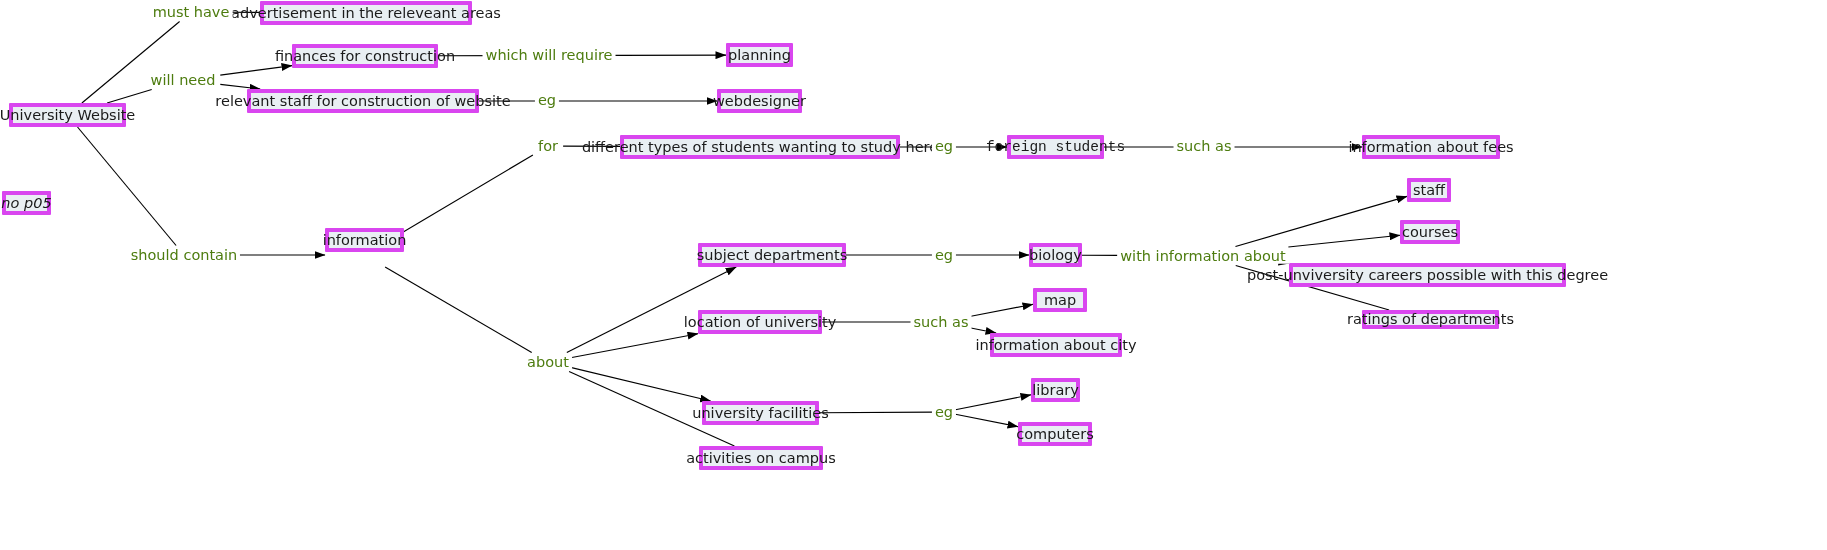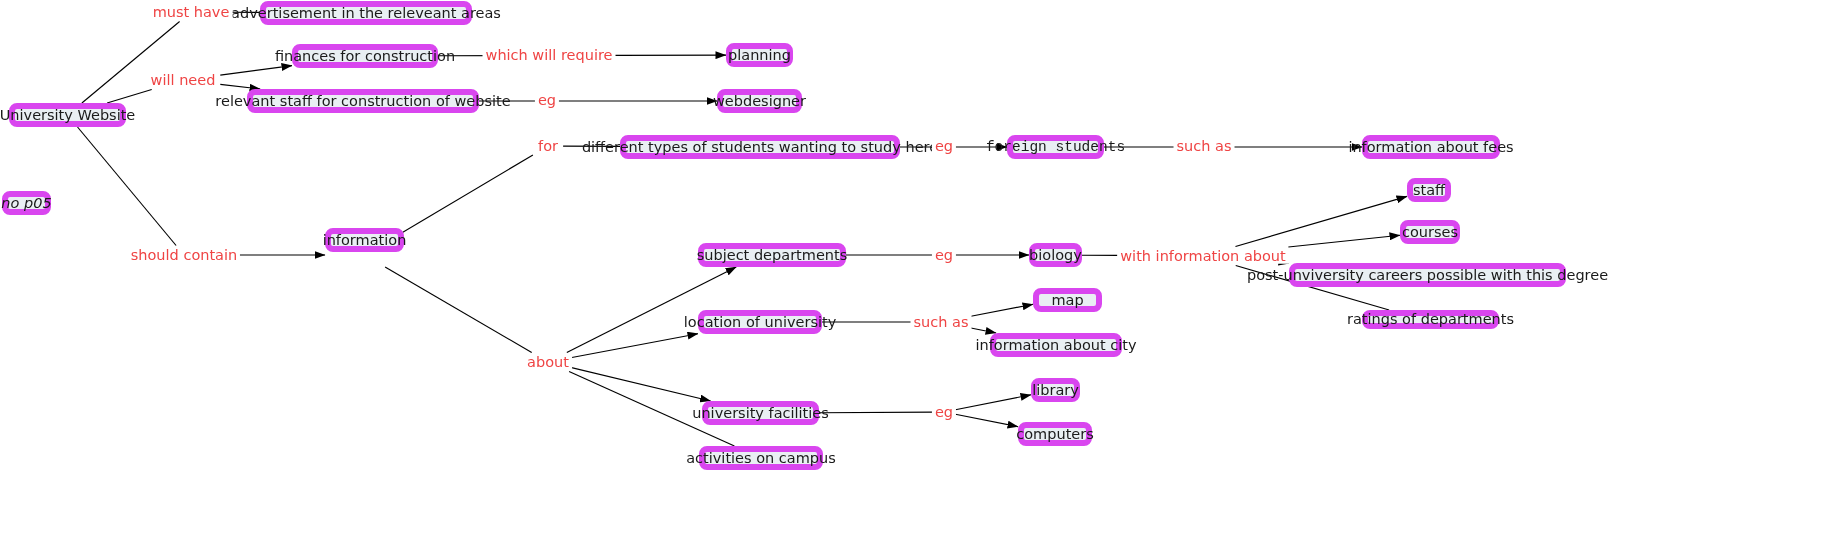--- a/index.html
+++ b/index.html
@@ -4,36 +4,36 @@
 <title>Concept Map</title>
 <style>
   html,body{margin:0;padding:0;background:#ffffff;}
   body{font-family:"DejaVu Sans","Liberation Sans",sans-serif;}
   #canvas{position:relative;width:1827px;height:550px;background:#ffffff;overflow:hidden;}
   #edges{position:absolute;left:0;top:0;width:1827px;height:550px;}
   .node{
     position:absolute;
     box-sizing:border-box;
     background:#e9eff3;
-    border:6px solid #d946ef;
-    border-radius:8px;
+    border:4px solid #d946ef;
+    border-radius:1px;
     color:#1a1a1a;
     font-size:14.5px;
     line-height:1;
     display:flex;
     align-items:center;
     justify-content:center;
     padding:0 9px;
     white-space:nowrap;
     box-shadow:0 0 0 0 transparent;
   }
   .edge-label{
     position:absolute;
     background:#ffffff;
-    color:#ef4444;
+    color:#4d7c0f;
     font-size:14.5px;
     line-height:1;
     white-space:nowrap;
     padding:0 3px;
     transform:translate(-50%,-50%);
     text-align:right;
   }
 </style>
 </head>
 <body>
@@ -90,21 +90,21 @@
       <div class="node" style="left: 620px; top: 135px; width: 280px; height: 24px;">different types of students wanting to study here</div>
       <div class="node" style="left: 1007px; top: 135px; width: 97px; height: 24px; font-family: Liberation Mono, monospace;">foreign students</div>
       <div class="node" style="left: 1362px; top: 135px; width: 138px; height: 24px;">information about fees</div>
       <div class="node" style="left: 698px; top: 243px; width: 148px; height: 24px;">subject departments</div>
       <div class="node" style="left: 1029px; top: 243px; width: 53px; height: 24px;">biology</div>
       <div class="node" style="left: 1407px; top: 178px; width: 44px; height: 24px;">staff</div>
       <div class="node" style="left: 1400px; top: 220px; width: 60px; height: 24px;">courses</div>
       <div class="node" style="left: 1289px; top: 263px; width: 277px; height: 24px;">post-unviversity careers possible with this degree</div>
       <div class="node" style="left: 1362px; top: 310px; width: 137px; height: 19px;">ratings of departments</div>
       <div class="node" style="left: 698px; top: 310px; width: 124px; height: 24px;">location of university</div>
-      <div class="node" style="left: 1033px; top: 288px; width: 69px; height: 24px;">map</div>
+      <div class="node" style="left: 1033px; top: 288px; width: 54px; height: 24px;">map</div>
       <div class="node" style="left: 990px; top: 333px; width: 132px; height: 24px;">information about city</div>
       <div class="node" style="left: 702px; top: 401px; width: 117px; height: 24px;">university facilities</div>
       <div class="node" style="left: 1031px; top: 378px; width: 49px; height: 24px;">library</div>
       <div class="node" style="left: 1018px; top: 422px; width: 74px; height: 24px;">computers</div>
       <div class="node" style="left: 699px; top: 446px; width: 124px; height: 24px;">activities on campus</div>
     </div>
   <div id="label-layer">
       <div class="edge-label" style="left: 191px; top: 12px;">must have</div>
       <div class="edge-label" style="left: 183px; top: 80px;">will need</div>
       <div class="edge-label" style="left: 184px; top: 255px;">should contain</div>

